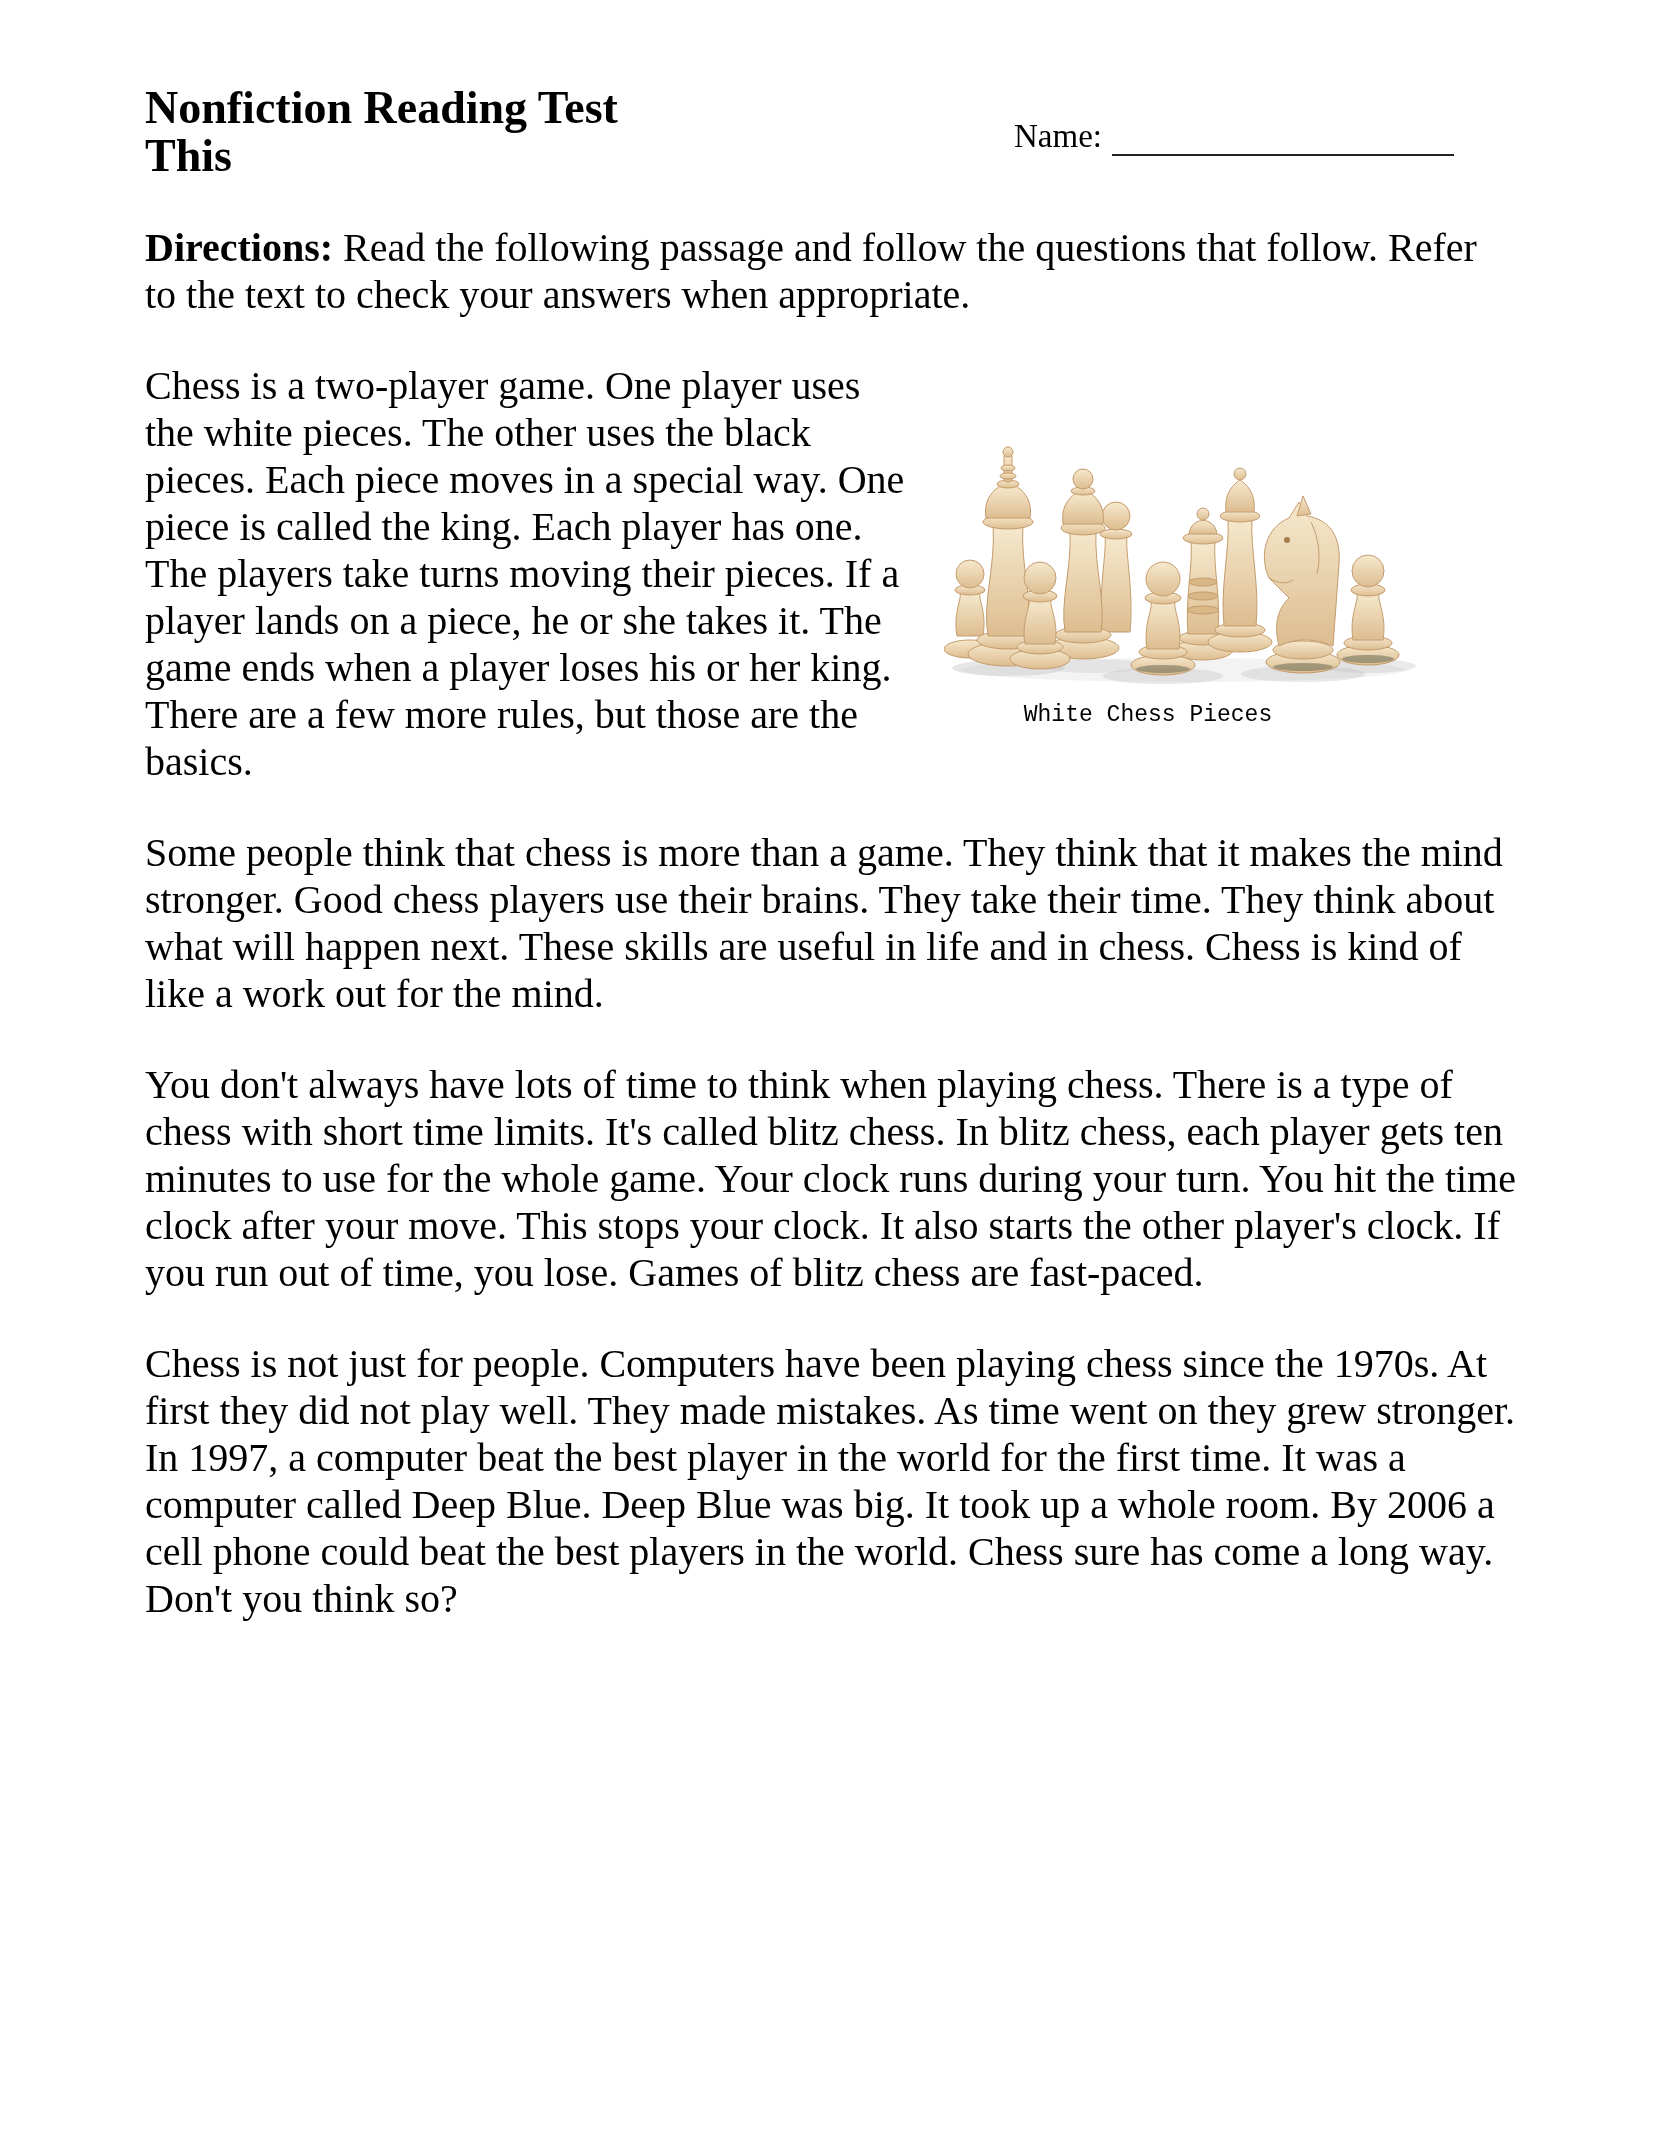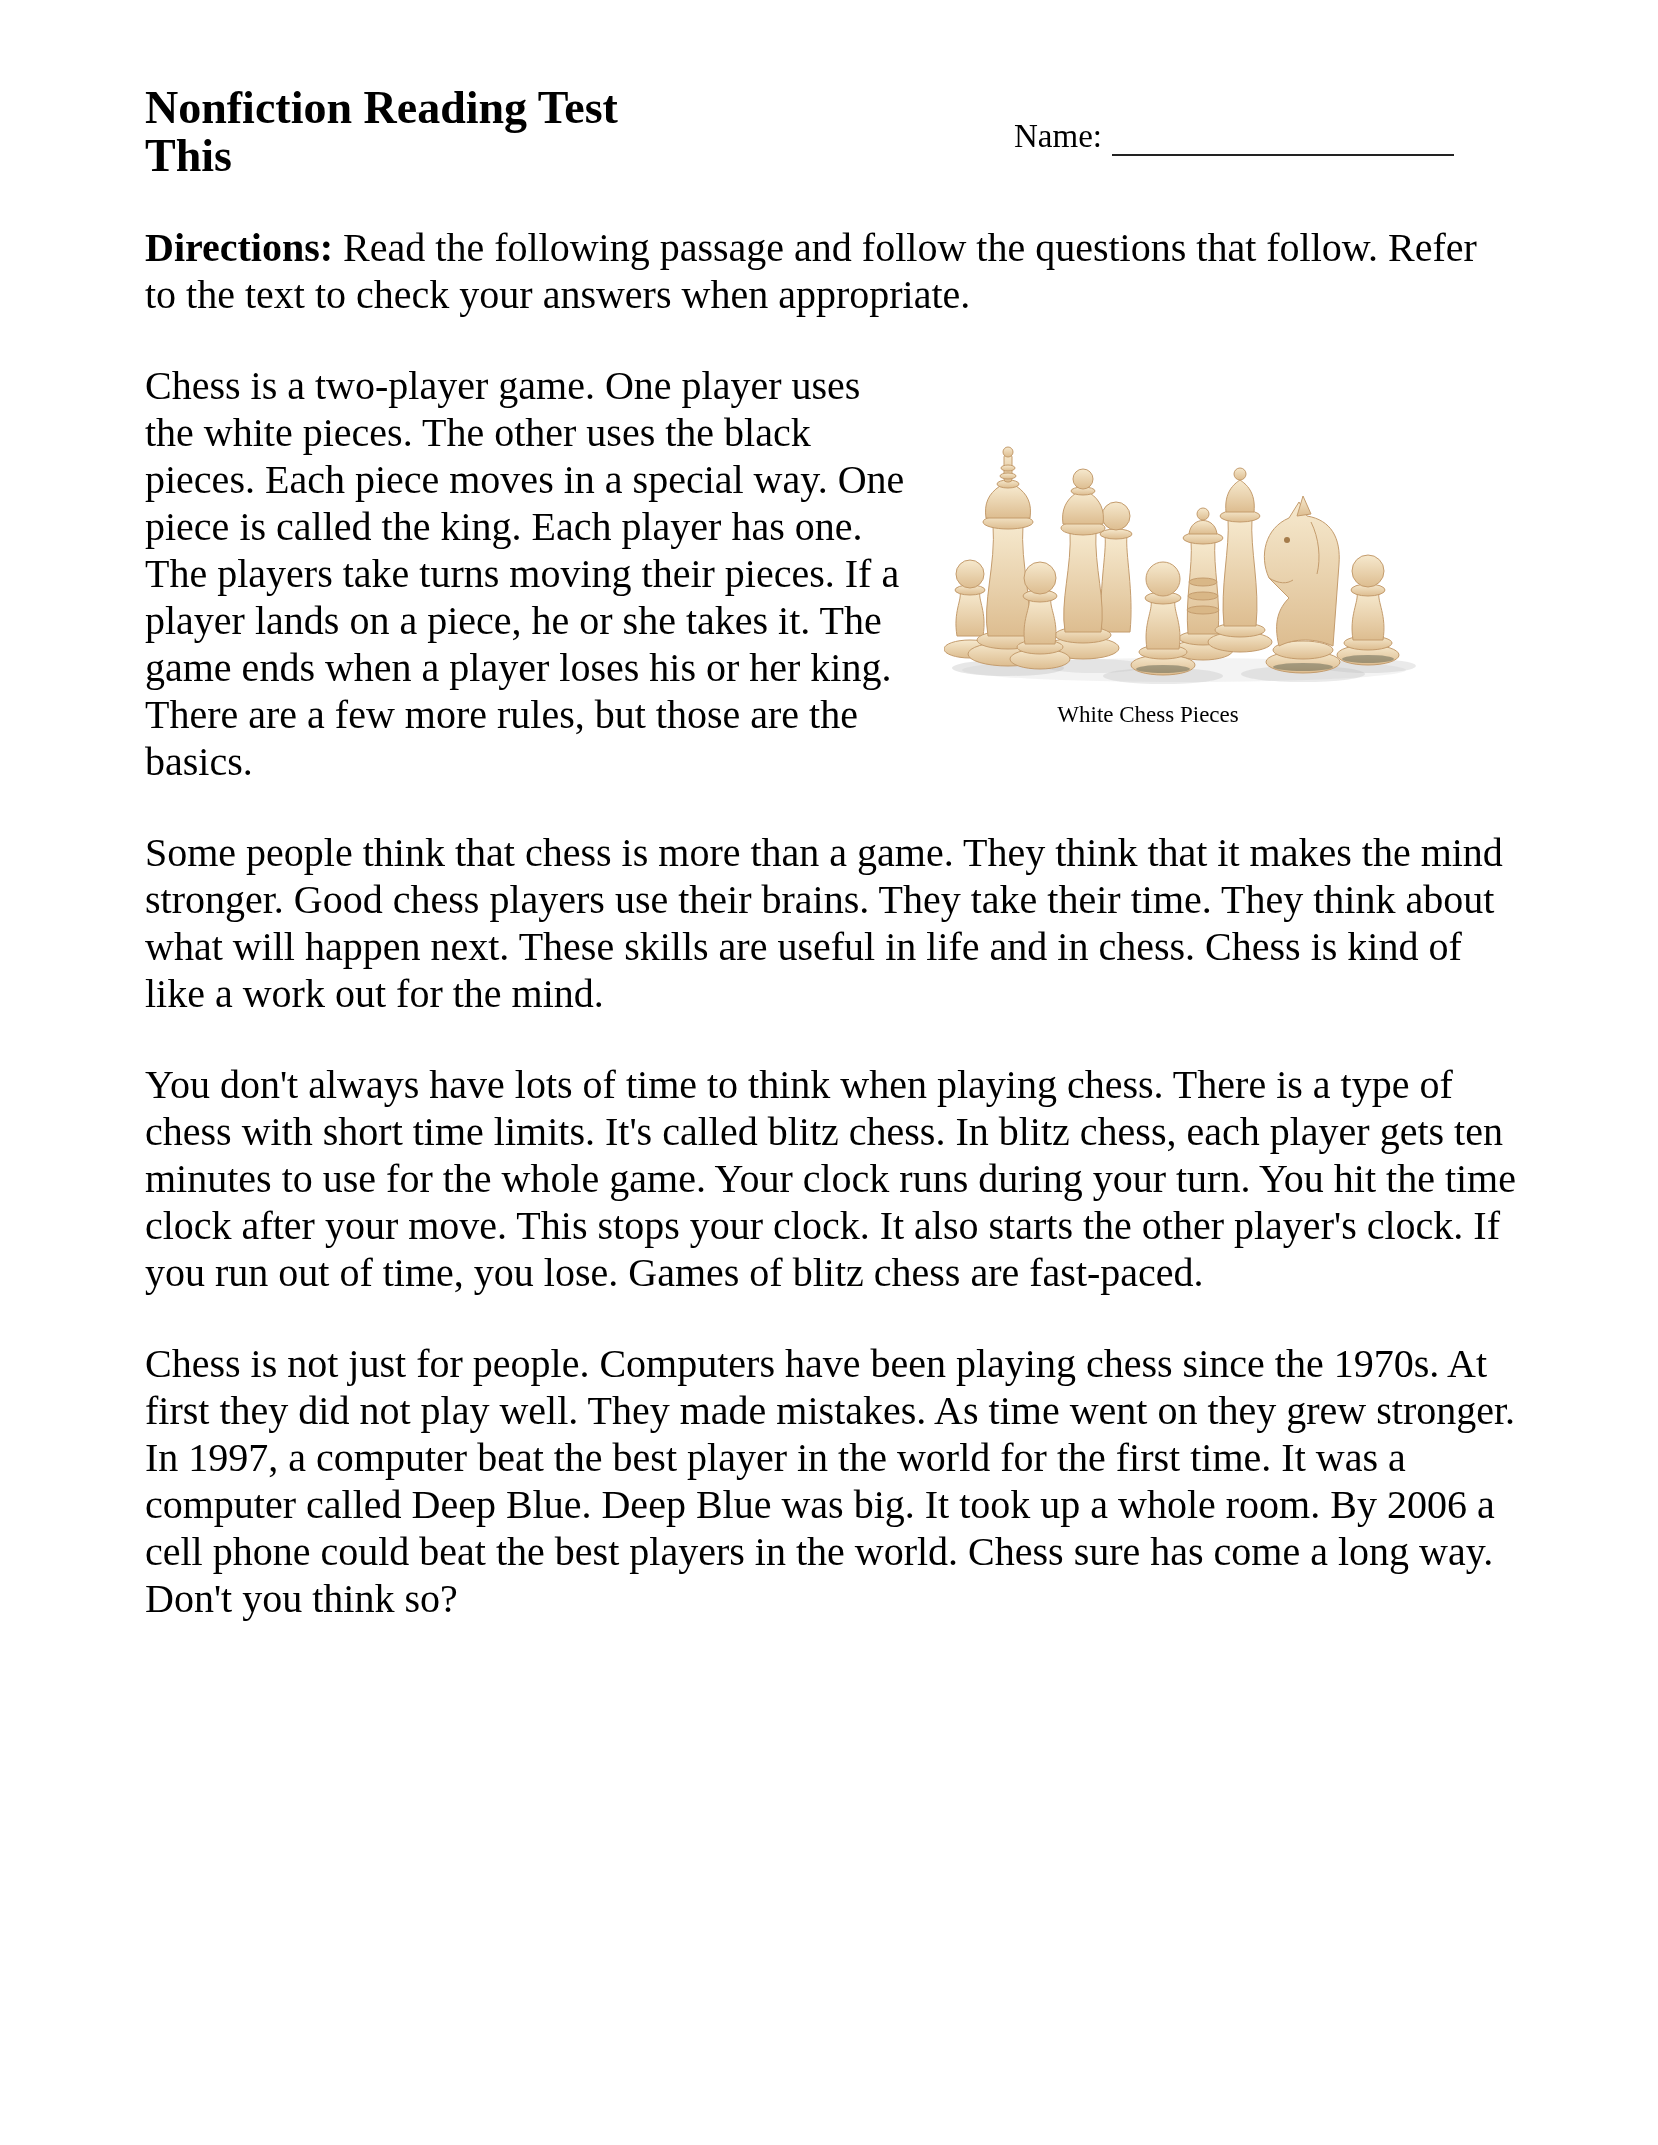--- a/index.html
+++ b/index.html
@@ -76,21 +76,21 @@
       <span>Nonfiction Reading Test</span><br>
       <span>This</span>
     </h1>
 
     <p class="directions">
       <span class="dir-label">Directions:</span><span> Read the following passage and follow the questions that follow. Refer to the text to check your answers when appropriate.</span>
     </p>
 
     <div class="passage">
 
-      <figure class="figure" style="margin-right:0; margin-left:0;">
+      <figure class="figure" style="margin-right:0; margin-left:0;font-family:Liberation Mono, monospace;">
         <div class="figure-inner">
           <svg width="480" height="278" viewBox="0 0 480 278" xmlns="http://www.w3.org/2000/svg">
             <defs>
               <linearGradient id="wood" x1="0" y1="0" x2="0" y2="1">
                 <stop offset="0" stop-color="#f6e9ce"></stop>
                 <stop offset="1" stop-color="#ddbd90"></stop>
               </linearGradient>
             </defs>
 
             <g>

